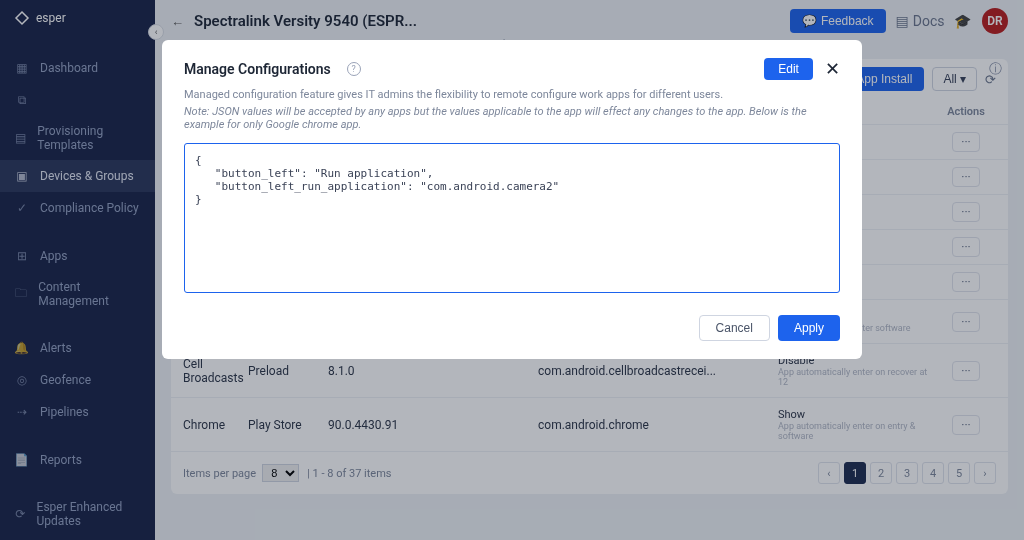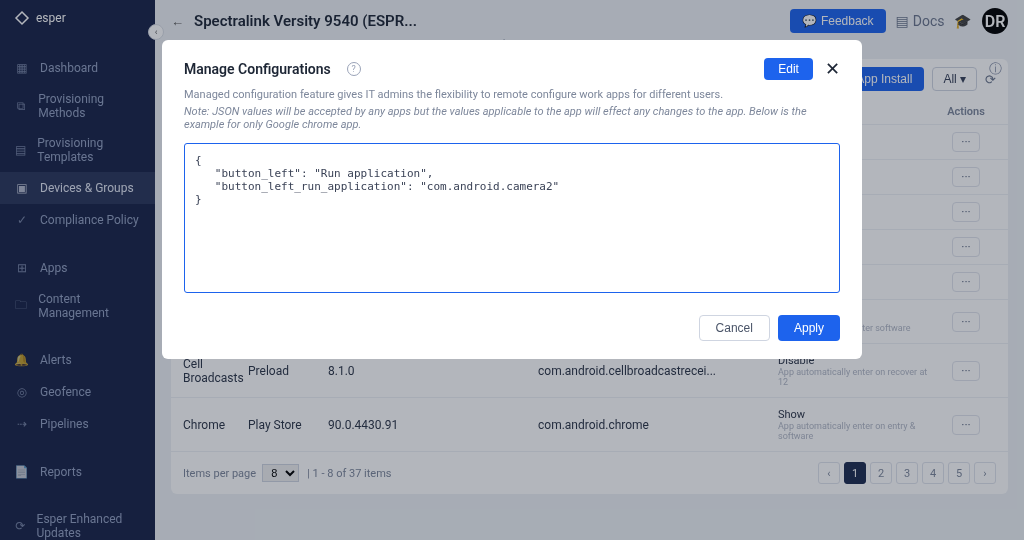--- a/index.html
+++ b/index.html
@@ -71,21 +71,21 @@
 }
 .back-arrow { margin-right: 10px; color:#555;}
 .page-title { font-size: 15px; font-weight: 600; color: #1d2635; }
 .top-actions { margin-left: auto; display:flex; align-items:center; gap:10px;}
 .feedback-btn {
   background: #1d63ed; color:#fff; border:none;
   padding: 5px 12px; border-radius:4px; font-size:12px; cursor:pointer;
   display:flex; align-items:center; gap:4px;
 }
 .top-icon { color:#6a758c; font-size:14px; cursor:pointer; display:flex; gap:4px; align-items:center;}
-.avatar-circle { width:26px;height:26px;border-radius:50%;background:#000000;color:#fff;display:flex;align-items:center;justify-content:center;font-size:16px;font-weight:600;}
+.avatar-circle { width:26px;height:26px;border-radius:50%;background:#b91c1c;color:#fff;display:flex;align-items:center;justify-content:center;font-size:12px;font-weight:600;}
 .breadcrumbs {
   padding: 0 16px 8px 40px;
   font-size: 11px;
   color: #7d879b;
 }
 .breadcrumbs .sep { margin: 0 4px; }
 .content-card {
   margin: 0 16px;
   background:#fff;
   border-radius:6px;
@@ -170,21 +170,20 @@
   </div>
   <div class="collapse-badge">‹</div>
 
   <div class="nav-section">
     <div class="nav-item">
         <span class="ico">▦</span>
         <span>Dashboard</span>
       </div>
     <div class="nav-item">
         <span class="ico">⧉</span>
-        <span>Provisioning Methods</span>
       </div>
     <div class="nav-item">
         <span class="ico">▤</span>
         <span>Provisioning Templates</span>
       </div>
     <div class="nav-item active">
         <span class="ico">▣</span>
         <span>Devices &amp; Groups</span>
       </div>
     <div class="nav-item">

